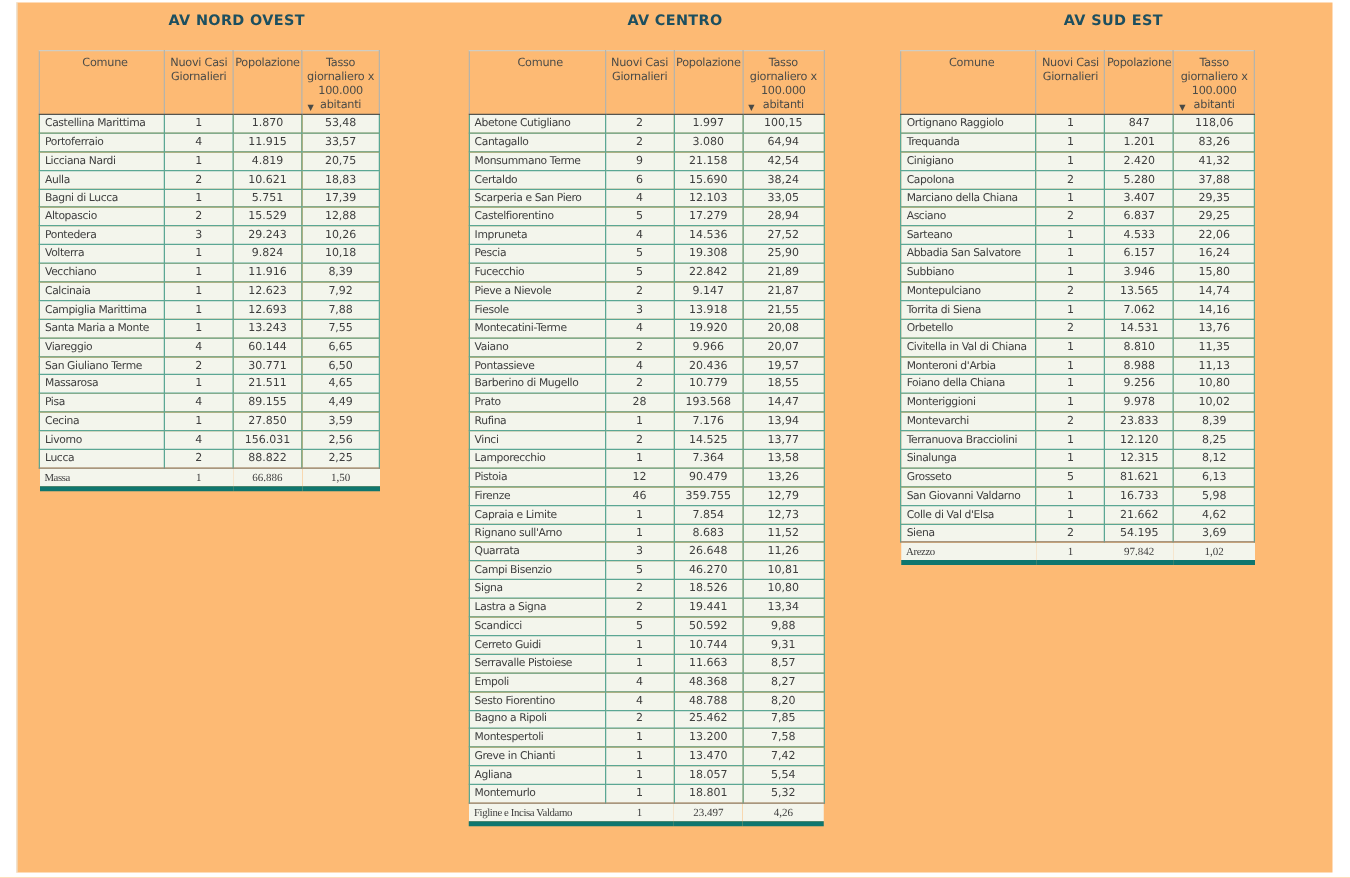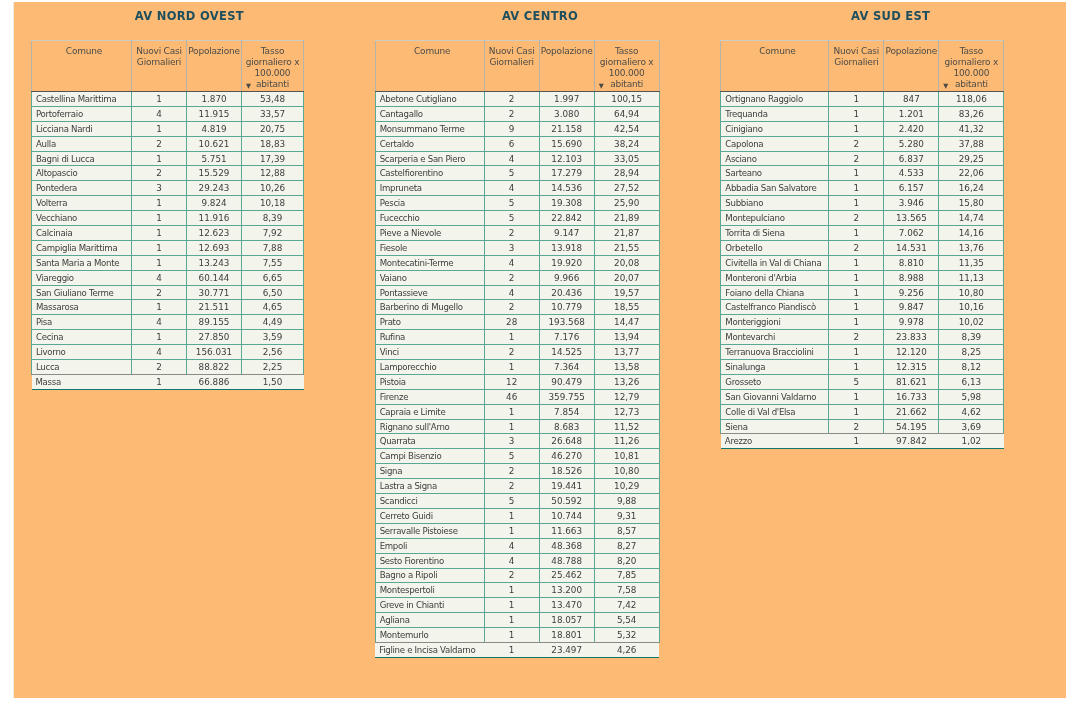--- a/index.html
+++ b/index.html
@@ -40,21 +40,22 @@
     font-size:8.8px; color:#3d3d3d; background:#f3f5ec;
     height:13.9px; padding:0 2px; text-align:center;
     border:1px solid #5ba794;
     overflow:hidden; white-space:nowrap;
   }
   td.col0 { text-align:left; padding-left:4px; font-size:8.6px; letter-spacing:-0.3px; }
   tbody tr:nth-last-child(2) td { border-bottom-color:#8b8b83; }
   tbody tr:last-child td {
     border-left:none; border-right:none;
     border-top:1px solid #8b8b83;
-    border-bottom:1px solid #0f766e;
+    border-bottom:4px solid #0f766e;
+    font-family:Liberation Serif, serif;
   }
 </style>
 </head>
 <body>
 
 <div id="board">
     <div class="panel">
       <div class="panel-title">AV NORD OVEST</div>
       <table class="cases-table" style="margin-left: 17px; width: 272px;">
         <colgroup>
@@ -366,21 +367,21 @@
           <tr>
             <td class="col0">Signa</td>
             <td class="col1">2</td>
             <td class="col2">18.526</td>
             <td class="col3">10,80</td>
           </tr>
           <tr>
             <td class="col0">Lastra a Signa</td>
             <td class="col1">2</td>
             <td class="col2">19.441</td>
-            <td class="col3">10,29</td>
+            <td class="col3">13,34</td>
           </tr>
           <tr>
             <td class="col0">Scandicci</td>
             <td class="col1">5</td>
             <td class="col2">50.592</td>
             <td class="col3">9,88</td>
           </tr>
           <tr>
             <td class="col0">Cerreto Guidi</td>
             <td class="col1">1</td>
@@ -480,20 +481,26 @@
             <td class="col2">2.420</td>
             <td class="col3">41,32</td>
           </tr>
           <tr>
             <td class="col0">Capolona</td>
             <td class="col1">2</td>
             <td class="col2">5.280</td>
             <td class="col3">37,88</td>
           </tr>
           <tr>
+            <td class="col0">Marciano della Chiana</td>
+            <td class="col1">1</td>
+            <td class="col2">3.407</td>
+            <td class="col3">29,35</td>
+          </tr>
+          <tr>
             <td class="col0">Asciano</td>
             <td class="col1">2</td>
             <td class="col2">6.837</td>
             <td class="col3">29,25</td>
           </tr>
           <tr>
             <td class="col0">Sarteano</td>
             <td class="col1">1</td>
             <td class="col2">4.533</td>
             <td class="col3">22,06</td>
@@ -538,26 +545,20 @@
             <td class="col0">Monteroni d'Arbia</td>
             <td class="col1">1</td>
             <td class="col2">8.988</td>
             <td class="col3">11,13</td>
           </tr>
           <tr>
             <td class="col0">Foiano della Chiana</td>
             <td class="col1">1</td>
             <td class="col2">9.256</td>
             <td class="col3">10,80</td>
-          </tr>
-          <tr>
-            <td class="col0">Castelfranco Piandiscò</td>
-            <td class="col1">1</td>
-            <td class="col2">9.847</td>
-            <td class="col3">10,16</td>
           </tr>
           <tr>
             <td class="col0">Monteriggioni</td>
             <td class="col1">1</td>
             <td class="col2">9.978</td>
             <td class="col3">10,02</td>
           </tr>
           <tr>
             <td class="col0">Montevarchi</td>
             <td class="col1">2</td>

